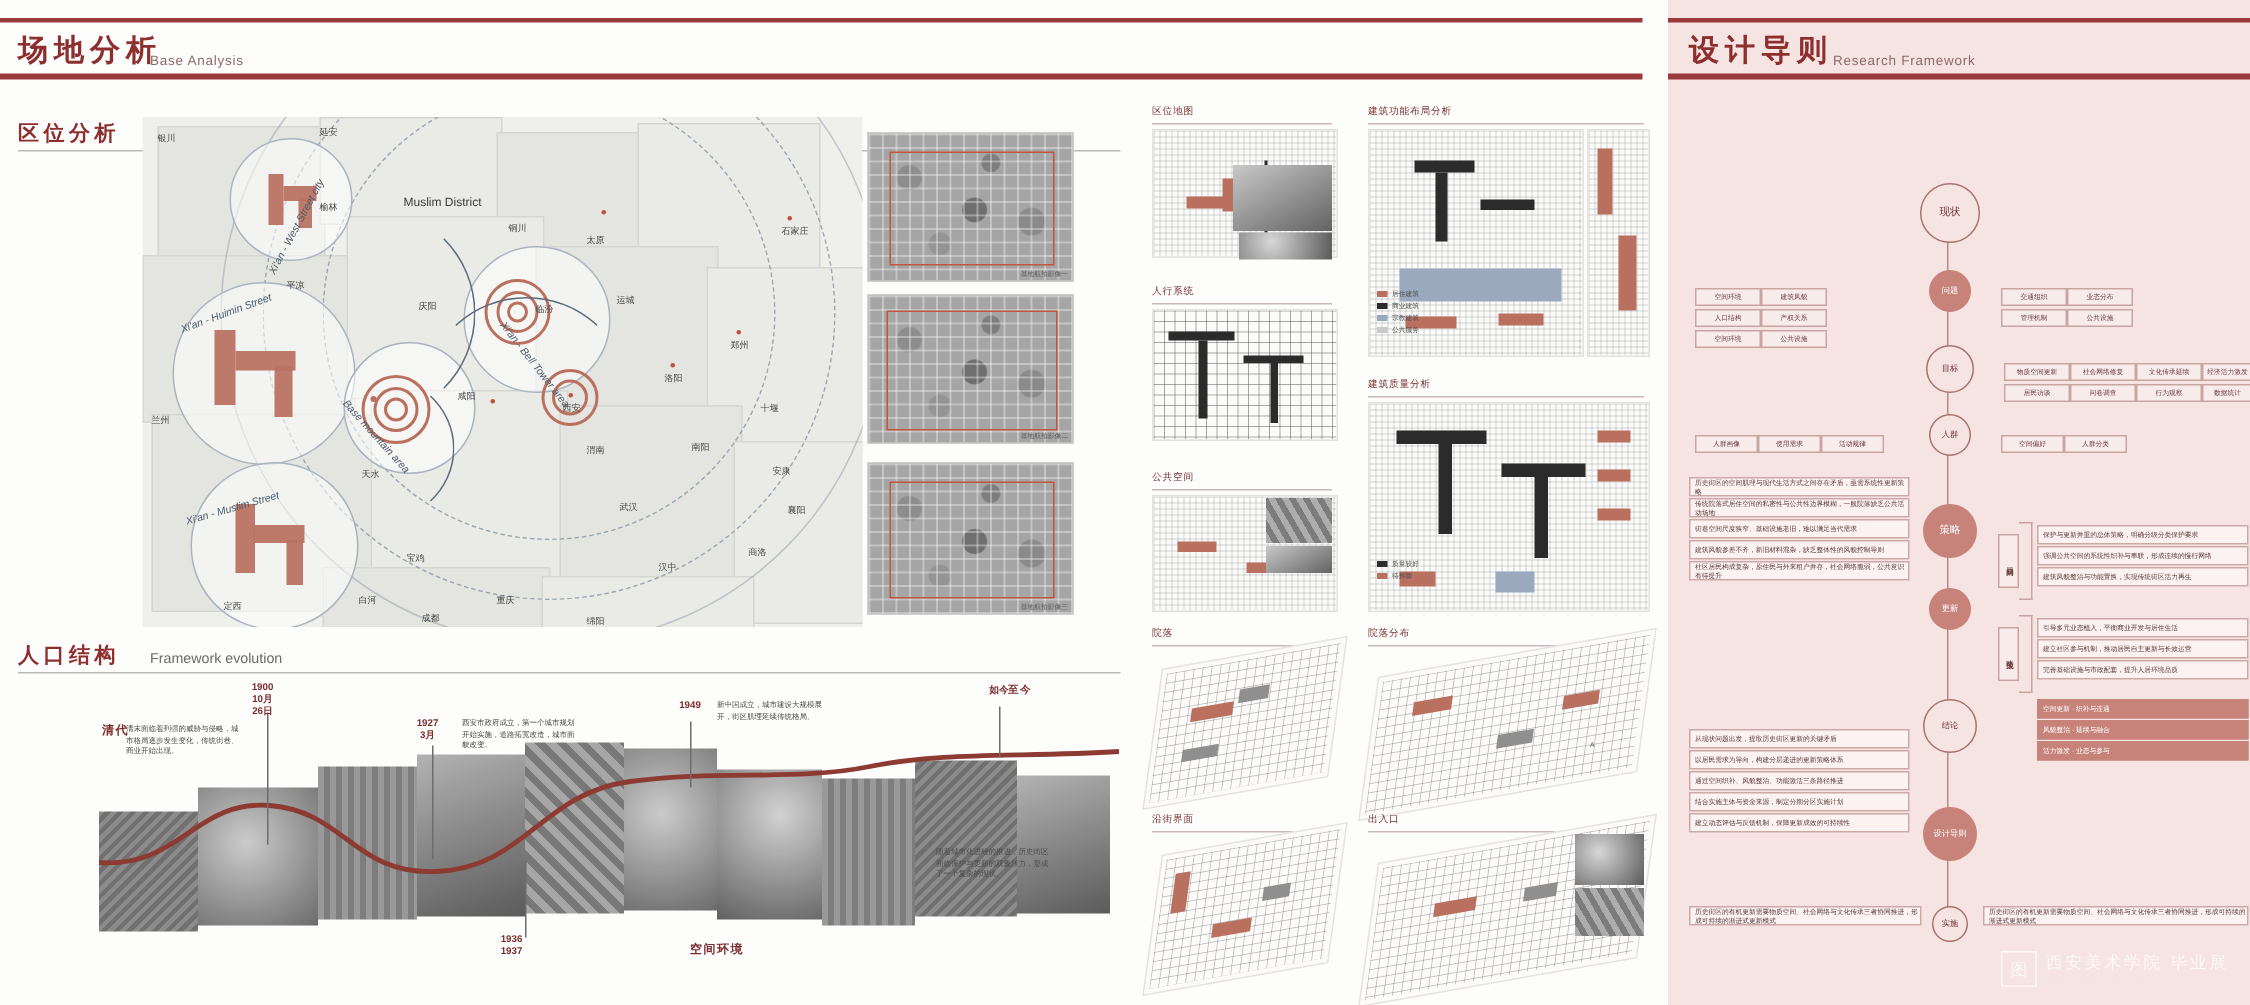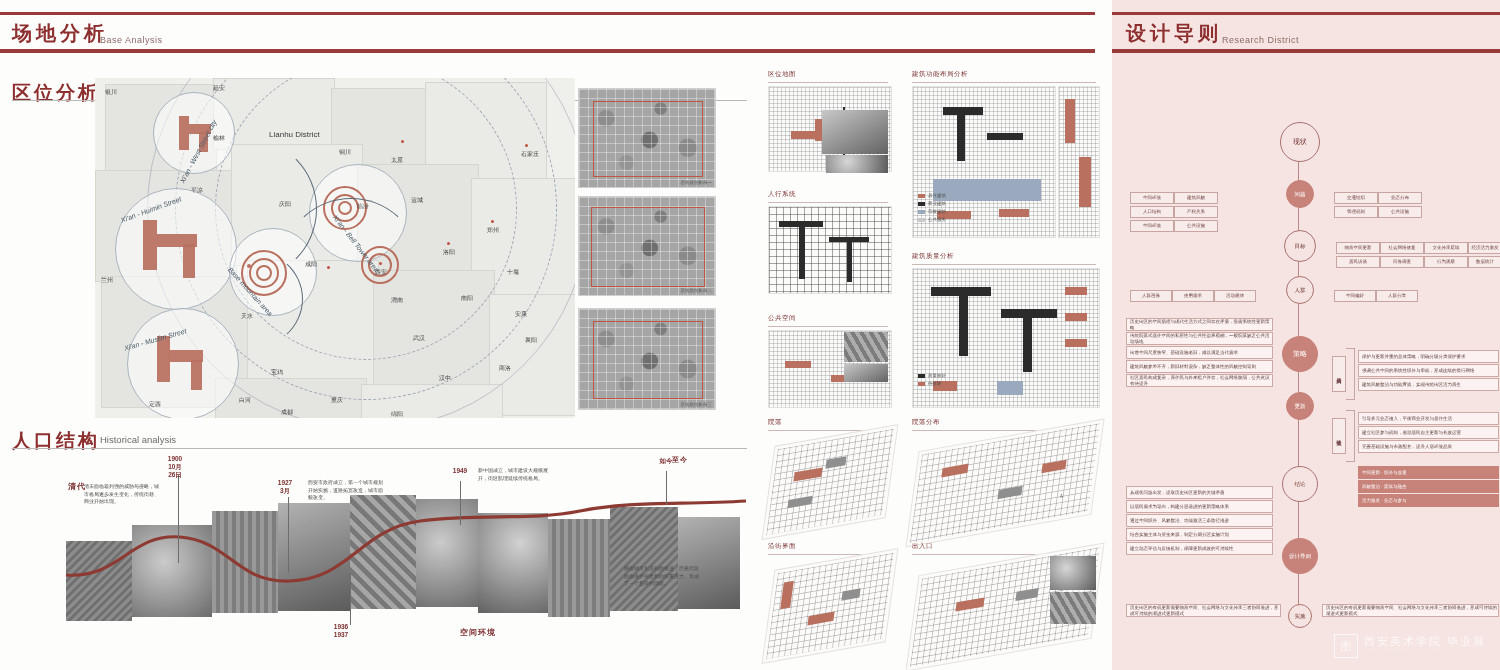--- a/index.html
+++ b/index.html
@@ -18,21 +18,21 @@
   
   .title-rule{position:absolute;background:#9b3a3a;}
   .main-title{
     position:absolute;font-size:20px;letter-spacing:4px;color:#8e2f2f;font-weight:bold;
     font-family:"Liberation Serif", serif;
   }
   .main-title-en{
     position:absolute;font-size:9px;color:#8e6a6a;letter-spacing:.5px;
   }
   .sec-title{
-    position:absolute;font-size:19px;letter-spacing:3px;color:#8e2f2f;font-weight:bold;
+    position:absolute;font-size:14px;letter-spacing:3px;color:#8e2f2f;font-weight:bold;
     font-family:"Liberation Serif", serif;
   }
   .sec-title-en{position:absolute;font-size:9.5px;color:#6b6b6b;}
   .sec-underline{position:absolute;height:1px;background:#b9b9b9;}
 
   
   .map-wrap{position:absolute;left:95px;top:78px;width:480px;height:340px;overflow:hidden;}
   .map-bg{position:absolute;inset:0;background:#efefec;}
   .map-poly{position:absolute;background:#e4e4e0;border:1px solid #d6d6d1;}
   .map-poly.lite{background:#eaeae6;}
@@ -219,21 +219,21 @@
 
       <div class="curve" style="left:80px;top:60px;width:140px;height:140px;border-color:transparent #5a6b7a transparent transparent;"></div>
       <div class="curve" style="left:96px;top:170px;width:110px;height:100px;border-color:transparent #5a6b7a transparent transparent;"></div>
       <div class="curve" style="left:190px;top:120px;width:130px;height:120px;border-color:#5a6b7a transparent transparent transparent;"></div>
 
       <div class="rotlabel" style="left:68px;top:70px;transform:rotate(-62deg);">Xi'an - West Street city</div>
       <div class="rotlabel" style="left:24px;top:128px;transform:rotate(-20deg);">Xi'an - Huimin Street</div>
       <div class="rotlabel" style="left:28px;top:258px;transform:rotate(-16deg);">Xi'an - Muslim Street</div>
       <div class="rotlabel" style="left:124px;top:210px;transform:rotate(48deg);">Base mountain area</div>
       <div class="rotlabel" style="left:226px;top:162px;transform:rotate(52deg);">Xi'an - Bell Tower area</div>
-      <div class="maplabel big" style="left:174px;top:52px;">Lianhu District</div>
+      <div class="maplabel big" style="left:174px;top:52px;">Muslim District</div>
 
       <div class="mapdot" style="left:306px;top:62px;"></div>
       <div class="maplabel cn" style="left:296px;top:78px;">太原</div>
       <div class="mapdot" style="left:430px;top:66px;"></div>
       <div class="maplabel cn" style="left:426px;top:72px;">石家庄</div>
       <div class="mapdot" style="left:396px;top:142px;"></div>
       <div class="maplabel cn" style="left:392px;top:148px;">郑州</div>
       <div class="mapdot" style="left:352px;top:164px;"></div>
       <div class="maplabel cn" style="left:348px;top:170px;">洛阳</div>
       <div class="mapdot" style="left:284px;top:184px;"></div>
@@ -279,21 +279,21 @@
       <div class="cap">基地航拍影像二</div>
     </div>
     <div class="aerial" style="left:578px;top:308px;width:136px;height:100px;">
       <div class="noise"></div>
       <div class="grid"></div>
       <div class="site" style="left:14px;top:12px;width:108px;height:76px;"></div>
       <div class="cap">基地航拍影像三</div>
     </div>
 
     <div class="sec-title" style="left:12px;top:428px;">人口结构</div>
-    <div class="sec-title-en" style="left:100px;top:434px;">Historical analysis</div>
+    <div class="sec-title-en" style="left:100px;top:434px;">Framework evolution</div>
     <div class="sec-underline" style="left:12px;top:448px;width:735px;"></div>
 
     <div class="hist-wrap">
 
       <div class="hist-photo hp1" style="left:6px;top:86px;width:66px;height:80px;"></div>
       <div class="hist-photo hp2" style="left:72px;top:70px;width:80px;height:92px;"></div>
       <div class="hist-photo hp3" style="left:152px;top:56px;width:66px;height:102px;"></div>
       <div class="hist-photo hp4" style="left:218px;top:48px;width:72px;height:108px;"></div>
       <div class="hist-photo hp5" style="left:290px;top:40px;width:66px;height:114px;"></div>
       <div class="hist-photo hp2" style="left:356px;top:44px;width:62px;height:108px;"></div>
@@ -478,21 +478,21 @@
       <div class="hl" style="left:44px;top:40px;width:28px;height:9px;"></div>
       <div class="hlg" style="left:104px;top:30px;width:22px;height:9px;"></div>
     </div>
     <div class="photo-sq ps-c" style="left:1050px;top:556px;width:46px;height:34px;"></div>
     <div class="photo-sq ps-b" style="left:1050px;top:592px;width:46px;height:32px;"></div>
   </div>
 
   <div class="panel-right">
     <div class="title-rule" style="left:0;top:12px;width:388px;height:3px;"></div>
     <div class="main-title" style="left:14px;top:20px;">设计导则</div>
-    <div class="main-title-en" style="left:110px;top:35px;">Research District</div>
+    <div class="main-title-en" style="left:110px;top:35px;">Research Framework</div>
     <div class="title-rule" style="left:0;top:49px;width:388px;height:4px;"></div>
 
     <div class="fw-line" style="left:186px;top:150px;height:470px;"></div>
 
     <div class="fw-node" style="left:168px;top:122px;width:38px;height:38px;">现状</div>
     <div class="fw-node filled sm" style="left:174px;top:180px;width:26px;height:26px;">问题</div>
     <div class="fw-node sm" style="left:172px;top:230px;width:30px;height:30px;">目标</div>
     <div class="fw-node sm" style="left:174px;top:276px;width:26px;height:26px;">人群</div>
     <div class="fw-node filled" style="left:170px;top:336px;width:34px;height:34px;">策略</div>
     <div class="fw-node filled sm" style="left:174px;top:392px;width:26px;height:26px;">更新</div>

